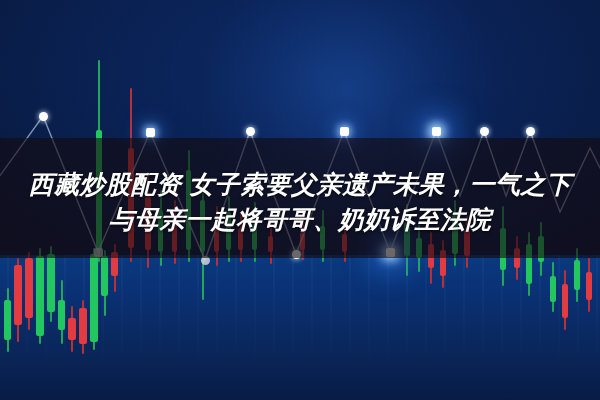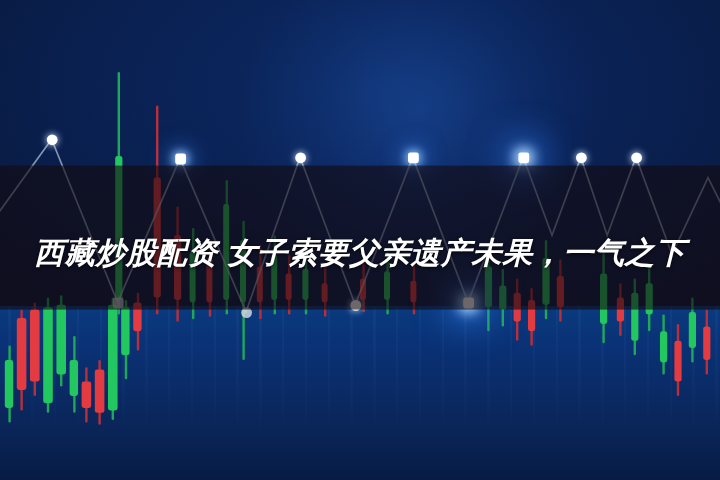--- a/index.html
+++ b/index.html
@@ -88,21 +88,21 @@
   .band {
     position: absolute;
     left: 0; right: 0;
     top: 138px;
     height: 120px;
     background: rgba(20,10,14,0.62);
   }
   .title-wrap {
     position: absolute;
     left: 0; right: 0;
-    top: 152px;
+    top: 142px;
     height: 120px;
     display: flex;
     flex-direction: column;
     align-items: center;
     justify-content: center;
     gap: 6px;
   }
   .tline {
     color: #ffffff;
     font-size: 25px;
@@ -302,15 +302,16 @@
       <div class="node hot" style="left: 390px; top: 252px;"></div>
       <div class="node hot" style="left: 436px; top: 131px;"></div>
       <div class="node round" style="left: 484px; top: 131px;"></div>
       <div class="node round" style="left: 530px; top: 131px;"></div>
     </div>
 
   <div class="band"></div>
 
   <div class="title-wrap">
     <div class="tline">西藏炒股配资 女子索要父亲遗产未果，一气之下</div>
+    <div class="tline">与母亲一起将哥哥、奶奶诉至法院</div>
   </div>
 
 </div>
 
 </body></html>

